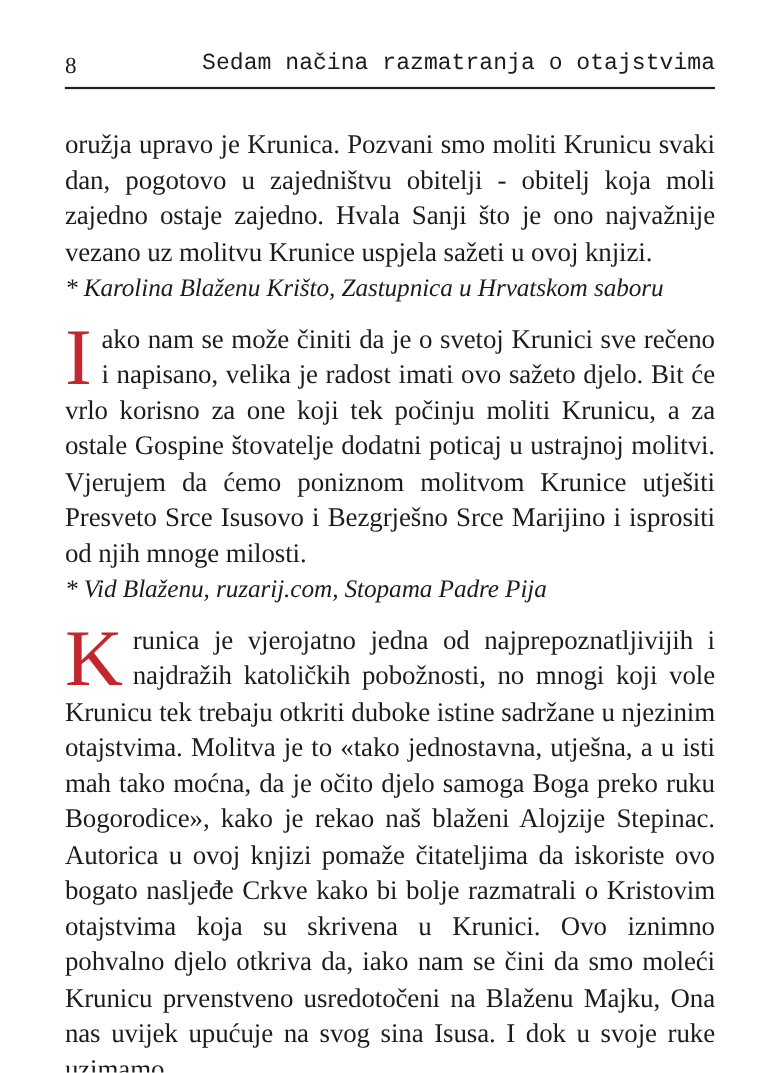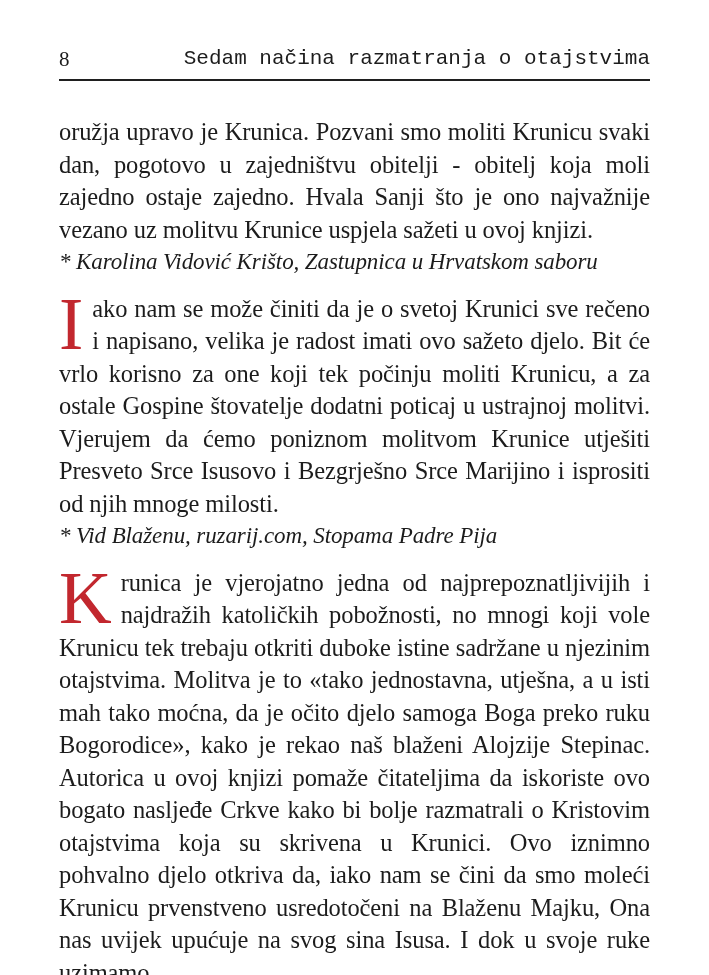--- a/index.html
+++ b/index.html
@@ -78,21 +78,21 @@
 
   <header class="running-header">
     <span class="page-number">8</span>
     <span class="running-title">Sedam načina razmatranja o otajstvima</span>
   </header>
 
   <main class="text-block">
 
     <p class="para">oružja upravo je Krunica. Pozvani smo moliti Krunicu svaki dan, pogotovo u zajedništvu obitelji - obitelj koja moli zajedno ostaje zajedno. Hvala Sanji što je ono najvažnije vezano uz molitvu Krunice uspjela sažeti u ovoj knjizi.</p>
 
-    <p class="attribution">* Karolina Vidović Krišto, Zastupnica u Hrvatskom saboru</p>
+    <p class="attribution">* Karolina Blaženu Krišto, Zastupnica u Hrvatskom saboru</p>
 
     <p class="para dropcap-para"><span class="dropcap" style="color: rgb(194, 39, 46);">I</span><span>ako nam se može činiti da je o svetoj Krunici sve rečeno i napisano, velika je radost imati ovo sažeto djelo. Bit će vrlo korisno za one koji tek počinju moliti Krunicu, a za ostale Gospine štovatelje dodatni poticaj u ustrajnoj molitvi. Vjerujem da ćemo poniznom molitvom Krunice utješiti Presveto Srce Isusovo i Bezgrješno Srce Marijino i isprositi od njih mnoge milosti.</span></p>
 
     <p class="attribution">* Vid Blaženu, ruzarij.com, Stopama Padre Pija</p>
 
     <p class="para dropcap-para flush-last"><span class="dropcap" style="color: rgb(194, 39, 46);">K</span><span>runica je vjerojatno jedna od najprepoznatljivijih i najdražih katoličkih pobožnosti, no mnogi koji vole Krunicu tek trebaju otkriti duboke istine sadržane u njezinim otajstvima. Molitva je to «tako jednostavna, utješna, a u isti mah tako moćna, da je očito djelo samoga Boga preko ruku Bogorodice», kako je rekao naš blaženi Alojzije Stepinac. Autorica u ovoj knjizi pomaže čitateljima da iskoriste ovo bogato nasljeđe Crkve kako bi bolje razmatrali o Kristovim otajstvima koja su skrivena u Krunici. Ovo iznimno pohvalno djelo otkriva da, iako nam se čini da smo moleći Krunicu prvenstveno usredotočeni na Blaženu Majku, Ona nas uvijek upućuje na svog sina Isusa. I dok u svoje ruke uzimamo</span></p>
 
   </main>
 </div>
 

